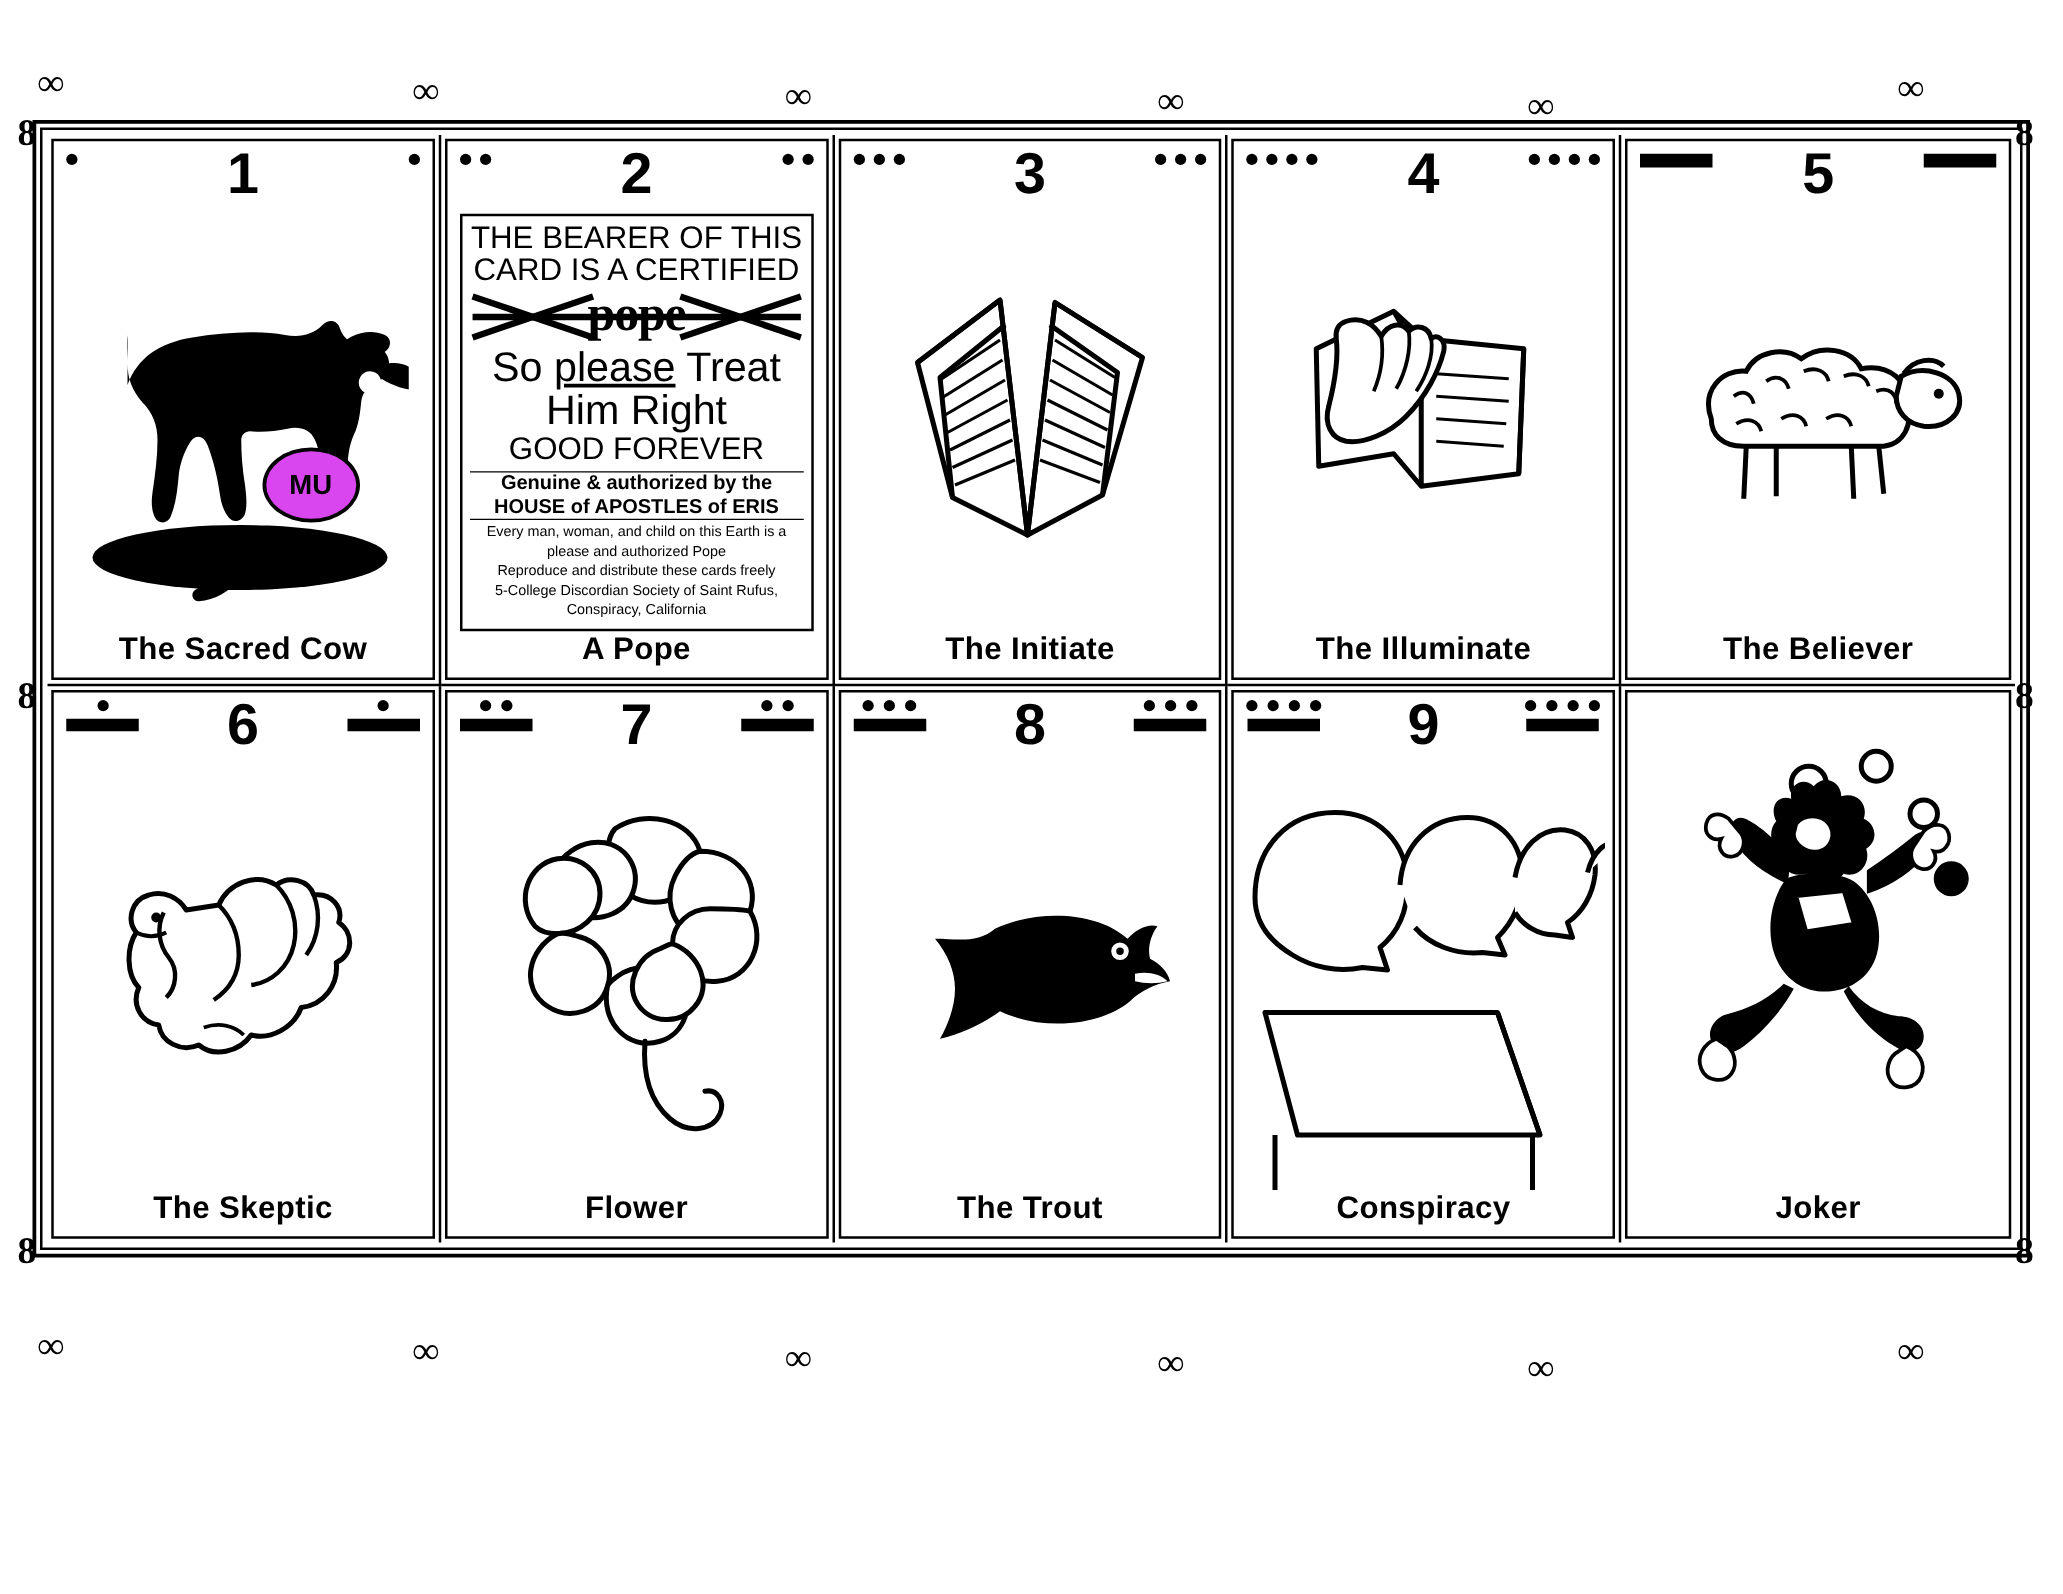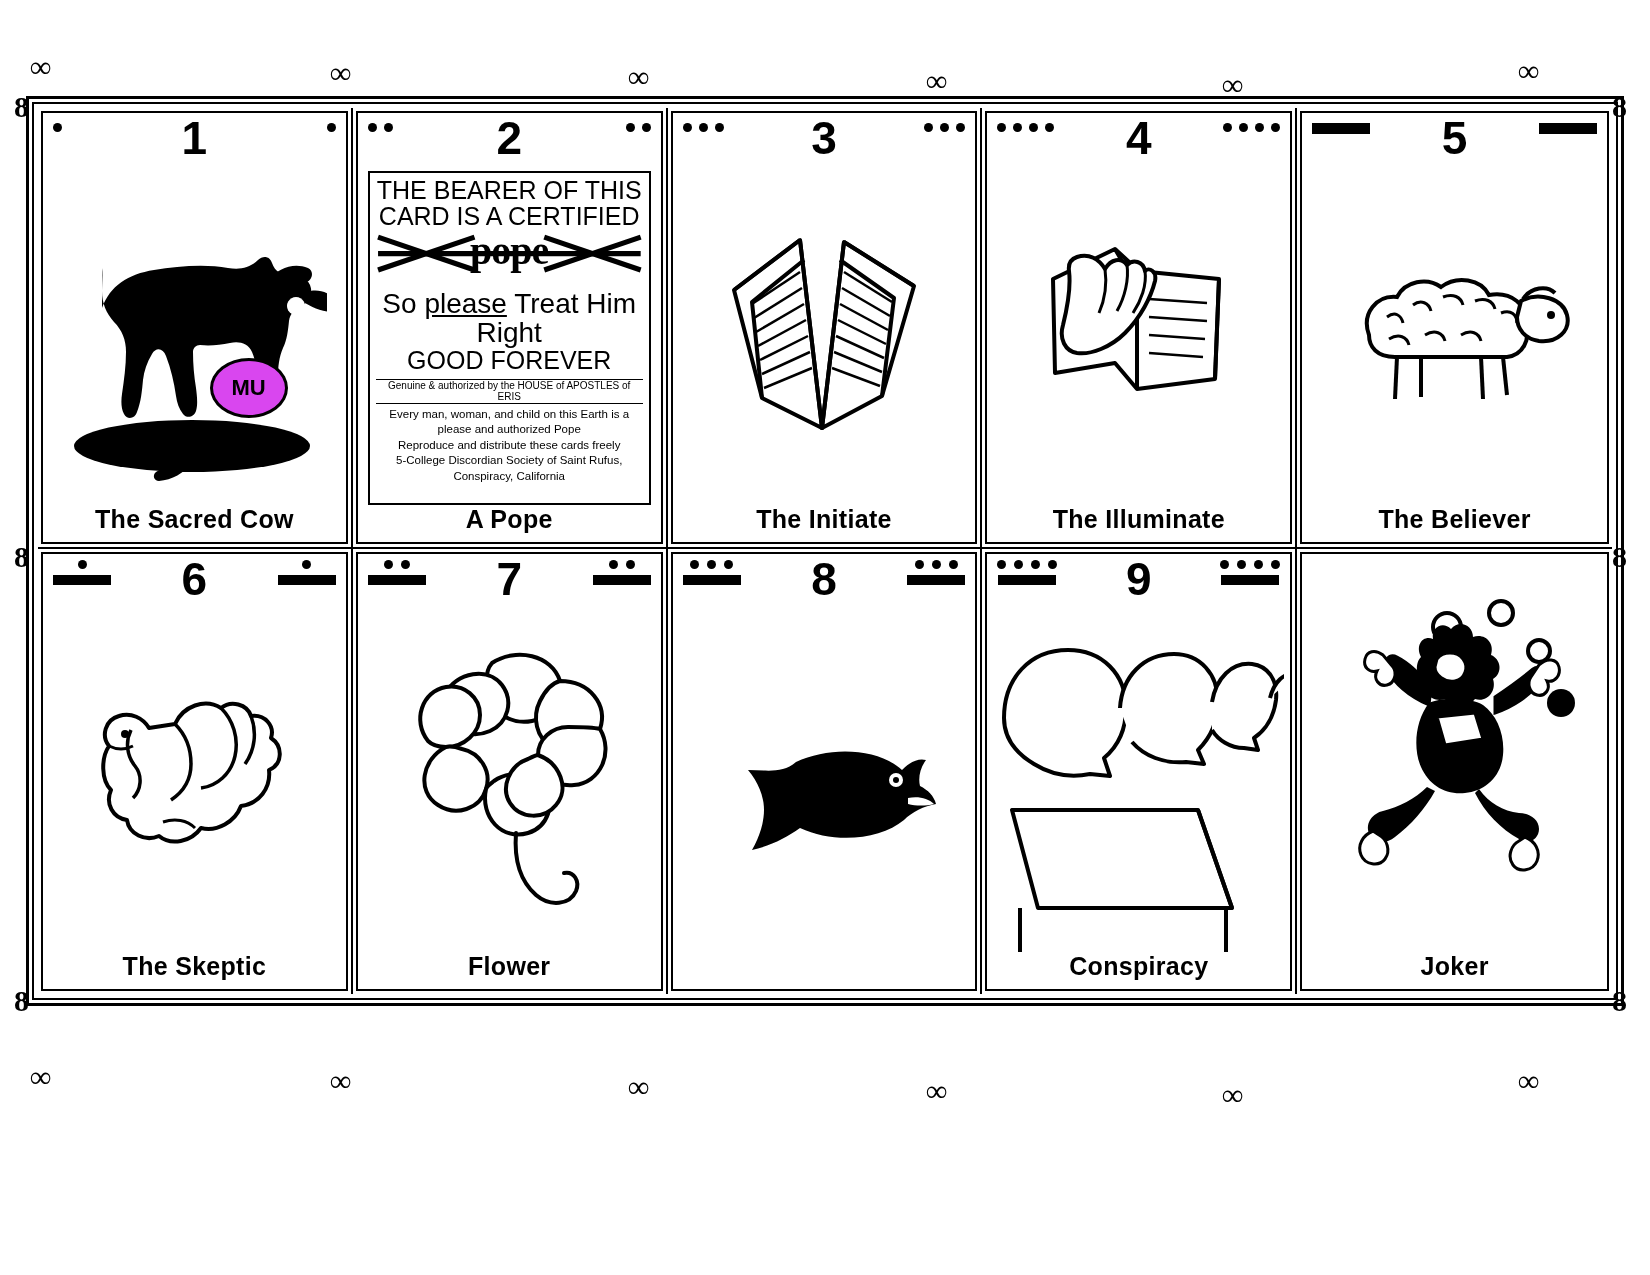--- a/index.html
+++ b/index.html
@@ -177,33 +177,32 @@
     font-weight: bold;
     line-height: 1;
     letter-spacing: -1px;
   }
   .strike-x {
     position: absolute;
     left: 0; right: 0; top: 0; bottom: 0;
     pointer-events: none;
   }
   .pope-line2 {
-    font-size: 28px;
+    font-size: 33px;
     line-height: 1.05;
-    margin-top: 12px;
   }
   .pope-line2 u { text-decoration: underline; }
   .pope-line3 {
     font-size: 25px;
     line-height: 1.1;
     margin-bottom: 2px;
   }
   .pope-fine-1 {
-    font-size: 10px;
-    font-weight: normal;
+    font-size: 16px;
+    font-weight: bold;
     line-height: 1.15;
     margin-top: 2px;
     border-top: 1px solid #000;
     border-bottom: 1px solid #000;
     width: 100%;
   }
   .pope-fine-2 {
     font-size: 11.5px;
     line-height: 1.35;
     margin-top: 3px;
@@ -548,20 +547,21 @@
           </div>
         </div>
         <div class="art">
           <svg width="260" height="150" viewBox="0 0 260 150">
             <path fill="#000" d="M102 36 C136 20 184 22 208 44 C216 36 224 32 232 34 C226 42 224 52 226 60 C234 64 240 70 242 78 C230 80 218 86 210 94 C186 114 140 118 106 102 C92 112 76 120 58 124 C66 110 70 96 70 84 C70 70 64 56 54 44 C72 44 88 48 102 36 Z"></path>
             <circle cx="202" cy="54" r="7" fill="#fff"></circle>
             <circle cx="202" cy="54" r="3" fill="#000"></circle>
             <path fill="#fff" d="M214 72 C224 70 234 72 240 78 C232 80 222 80 214 78 Z"></path>
           </svg>
         </div>
+        <div class="caption">The Trout</div>
       </div>
     </div>
 
     <div class="cell">
       <div class="card">
         <div class="card-head">
           <div class="pips left stack">
             <span style="display:flex;gap:8px;">
               <span class="pip-dot"></span>
               <span class="pip-dot"></span>

